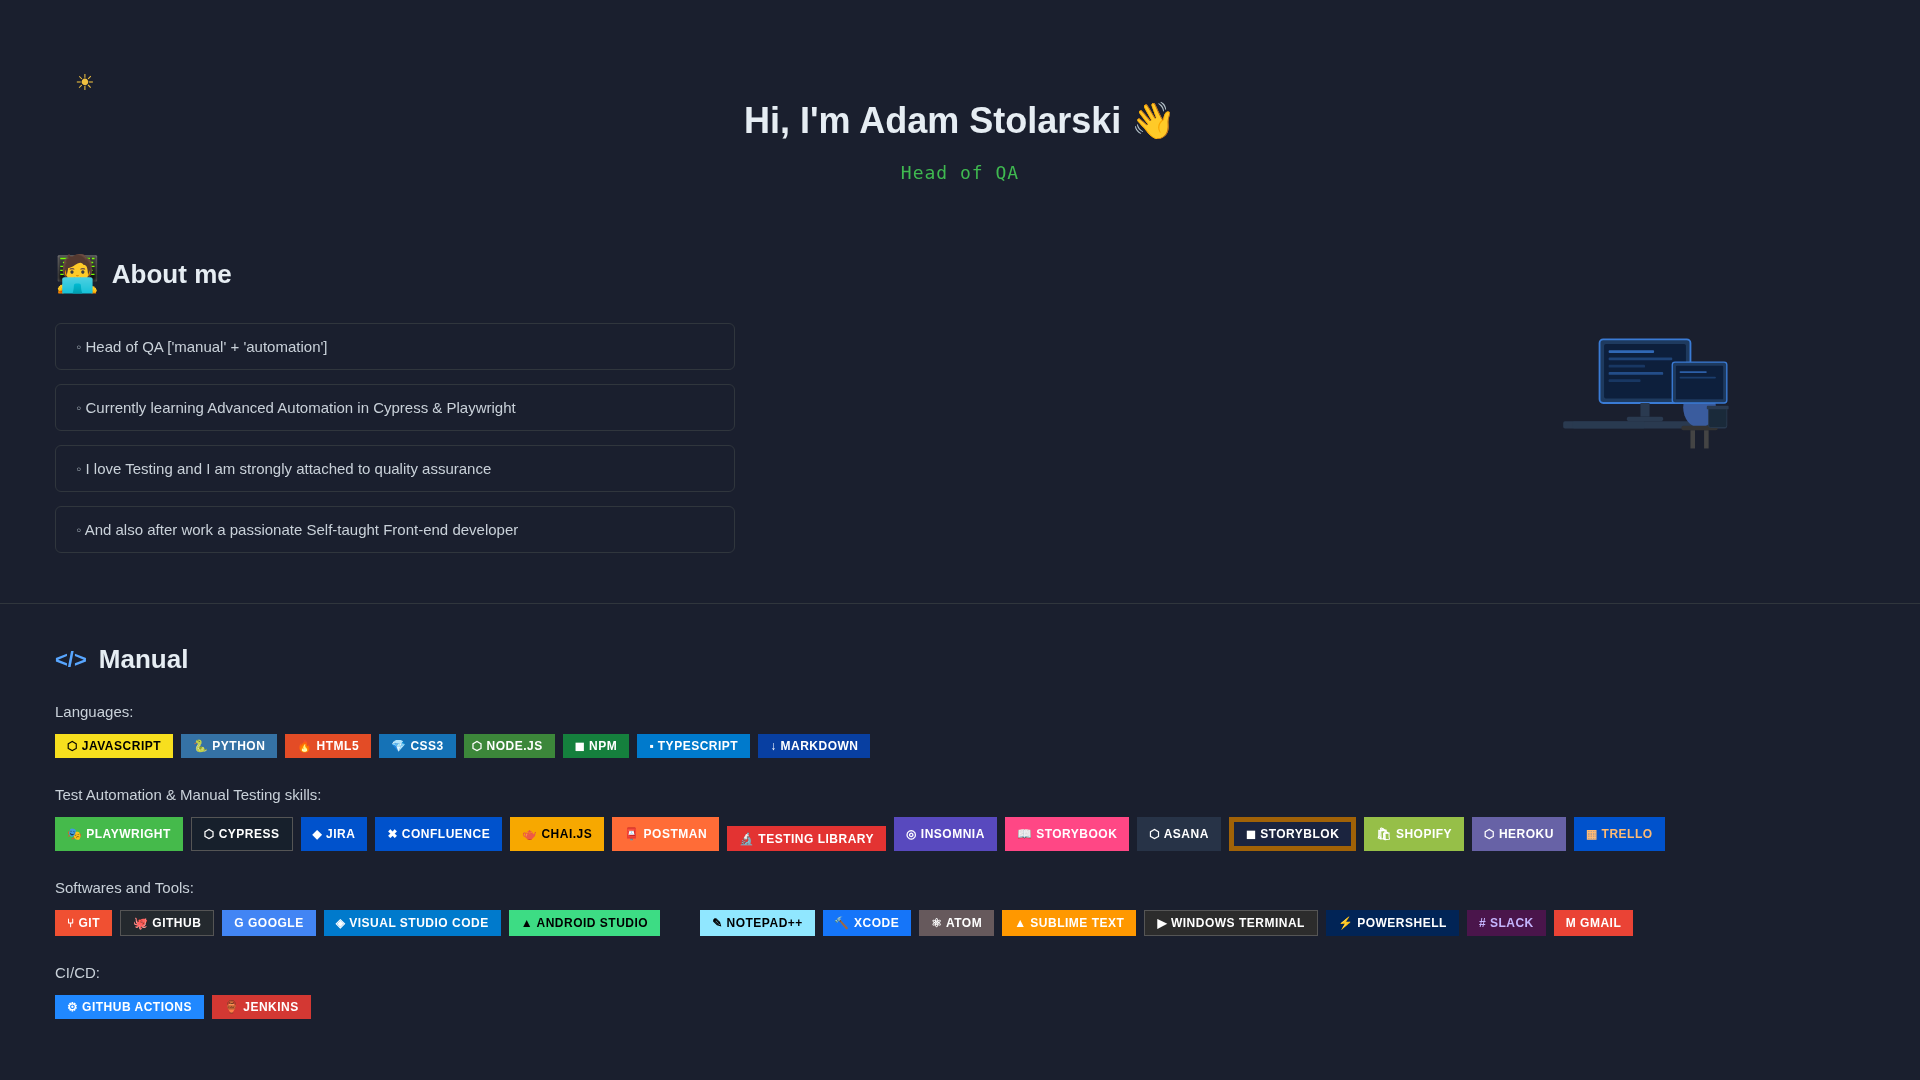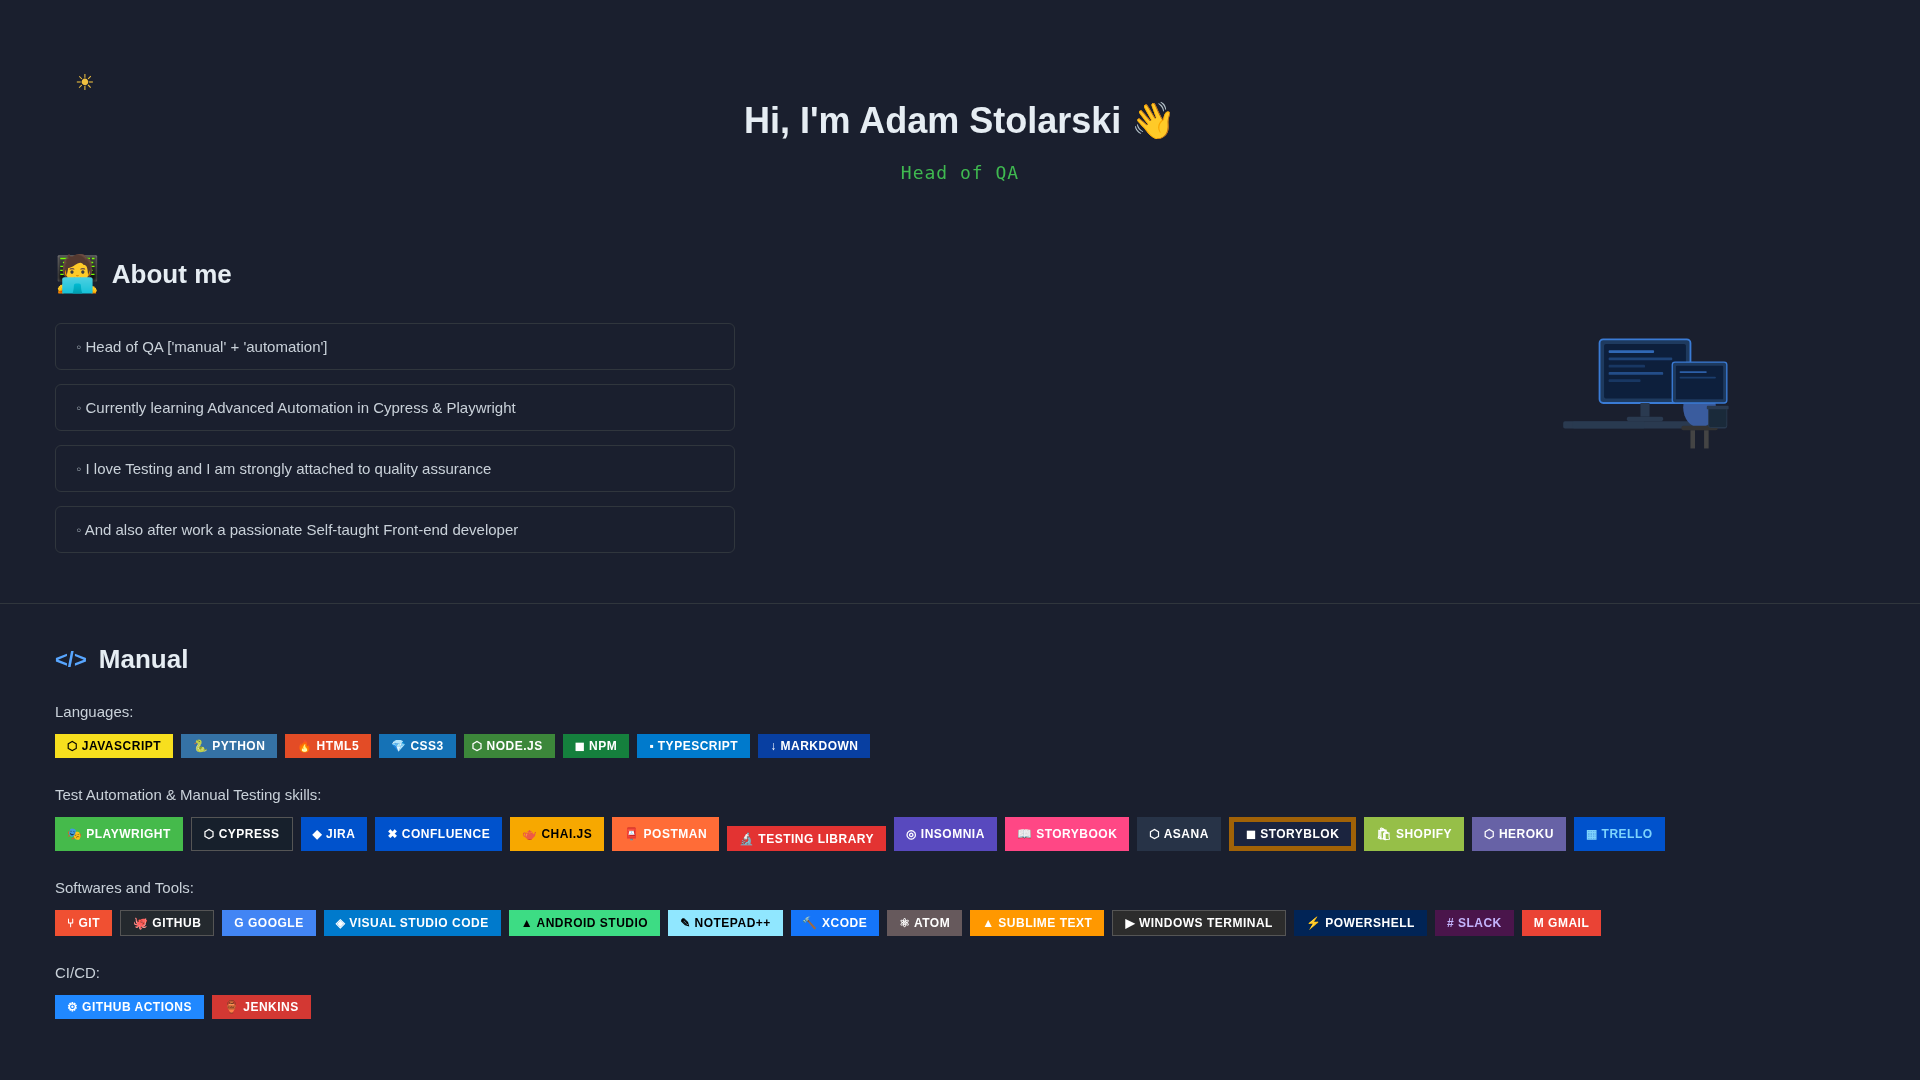--- a/index.html
+++ b/index.html
@@ -161,29 +161,29 @@
     .badge-confluence { background: #0052cc; color: #fff; }
     .badge-chatjs { background: #f7a800; color: #000; }
     .badge-postman { background: #ff6c37; color: #fff; }
     .badge-testing-library { background: #e33332; color: #fff; margin-top: 9px; }
     .badge-insomnia { background: #5849be; color: #fff; }
     .badge-storybook { background: #ff4785; color: #fff; }
     .badge-asana { background: #273347; color: #fff; }
     .badge-storyblok { background: #1b243f; color: #fff; border: 5px solid #a16207; }
     .badge-shopify { background: #96bf48; color: #fff; }
     .badge-heroku { background: #6762a6; color: #fff; }
-    .badge-trello { background: #0052cc; color: #7dd3fc; }
+    .badge-trello { background: #0052cc; color: #fdba74; }
 
     
     .badge-git { background: #f05032; color: #fff; }
     .badge-github { background: #24292e; color: #fff; border: 1px solid #555; }
     .badge-google { background: #4285f4; color: #fff; }
     .badge-vscode { background: #007acc; color: #fff; }
     .badge-android { background: #3ddc84; color: #000; }
-    .badge-notepad { background: #90e7ff; color: #000; }
+    .badge-notepad { background: #90e7ff; color: #000; margin-left: 32px; }
     .badge-xcode { background: #1575f9; color: #fff; }
     .badge-atom { background: #66595c; color: #fff; }
     .badge-sublime { background: #ff9800; color: #fff; }
     .badge-wt { background: #2c2c2c; color: #fff; border: 1px solid #555; }
     .badge-powershell { background: #012456; color: #fff; }
     .badge-slack { background: #4a154b; color: #c4b5fd; }
     .badge-gmail { background: #ea4335; color: #fff; }
 
     
     .badge-ghactions { background: #2088ff; color: #fff; }

